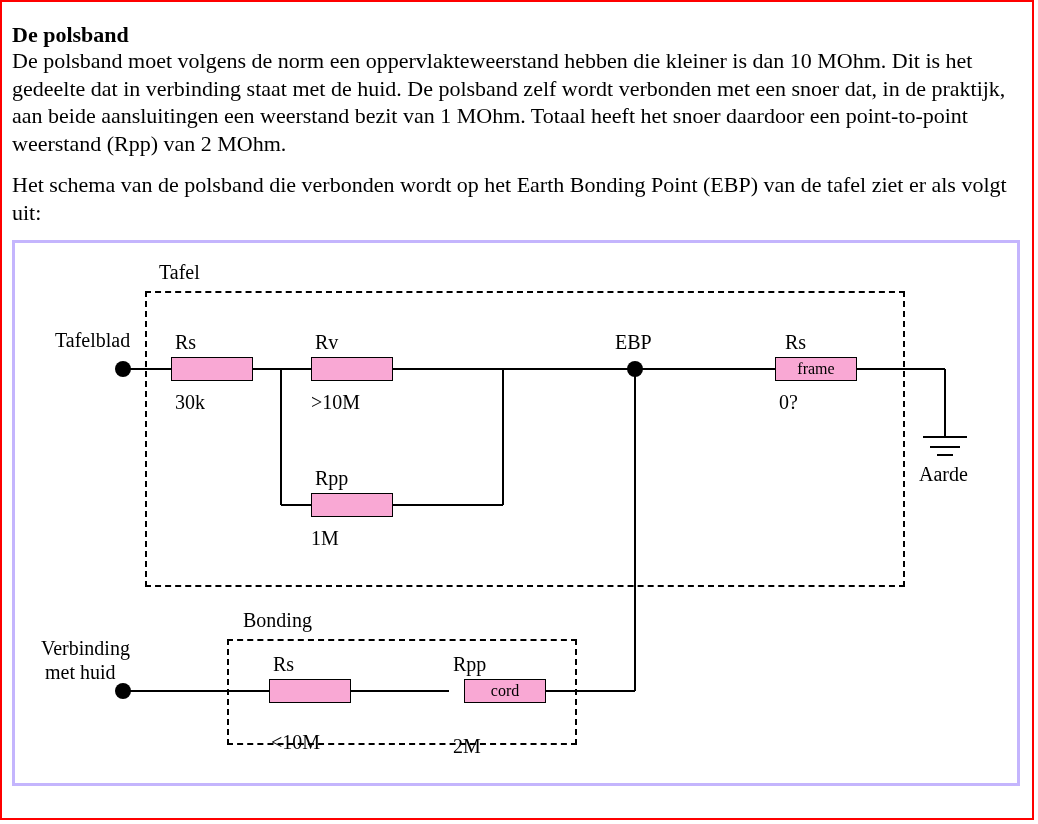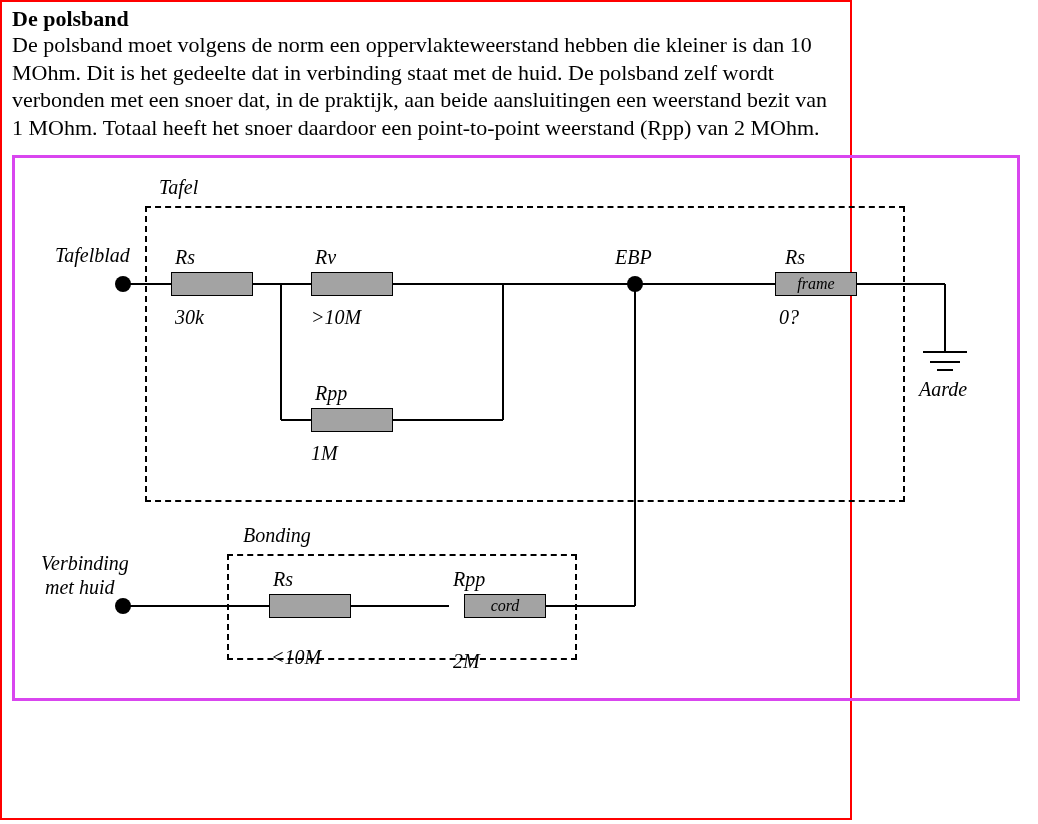--- a/index.html
+++ b/index.html
@@ -7,44 +7,43 @@
     width: 1038px;
     height: 824px;
     font-family: "Times New Roman", Times, serif;
     font-size: 22px;
     color: #000;
     background: #fff;
     box-sizing: border-box;
   }
   .page {
     border: 2px solid #ff0000;
-    width: 852px;
+    width: 1034px;
     height: 820px;
-    padding: 4px 10px 0 10px;
+    padding: 20px 10px 0 10px;
     box-sizing: border-box;
     position: relative;
   }
   .title { font-weight: bold; line-height: 1.15; }
   .para { line-height: 1.25; margin: 0 0 14px 0; }
   .diagram-frame {
-    border: 3px solid #d946ef;
+    border: 3px solid #c4b5fd;
     width: 1002px;
     height: 540px;
     position: relative;
     margin-top: 6px;
     overflow: hidden;
-    font-style: italic;
   }
   .abs { position: absolute; }
   .lbl { font-size: 20px; }
   .res {
     width: 82px;
     height: 24px;
     border: 1.5px solid #000;
-    background: #a3a3a3;
+    background: #f9a8d4;
     position: absolute;
     text-align: center;
     font-size: 16px;
     line-height: 22px;
     box-sizing: border-box;
   }
   .dot {
     width: 16px; height: 16px; border-radius: 50%;
     background: #000; position: absolute;
   }
@@ -56,20 +55,21 @@
   svg line { stroke: #000; stroke-width: 2; }
 </style>
 </head>
 <body>
 
 <div class="page">
   <div class="title">De polsband</div>
 
   <p class="para">De polsband moet volgens de norm een oppervlakteweerstand hebben die kleiner is dan 10 MOhm. Dit is het gedeelte dat in verbinding staat met de huid. De polsband zelf wordt verbonden met een snoer dat, in de praktijk, aan beide aansluitingen een weerstand bezit van 1 MOhm. Totaal heeft het snoer daardoor een point-to-point weerstand (Rpp) van 2 MOhm.</p>
 
+  <p class="para">Het schema van de polsband die verbonden wordt op het Earth Bonding Point (EBP) van de tafel ziet er als volgt uit:</p>
 
   <div class="diagram-frame">
 
     <svg class="abs" style="left:0; top:0;" width="1002" height="540">
 
       <line x1="108" y1="126" x2="156" y2="126"></line>
       <line x1="238" y1="126" x2="296" y2="126"></line>
       <line x1="378" y1="126" x2="760" y2="126"></line>
       <line x1="842" y1="126" x2="930" y2="126"></line>
       <line x1="930" y1="126" x2="930" y2="194"></line>

